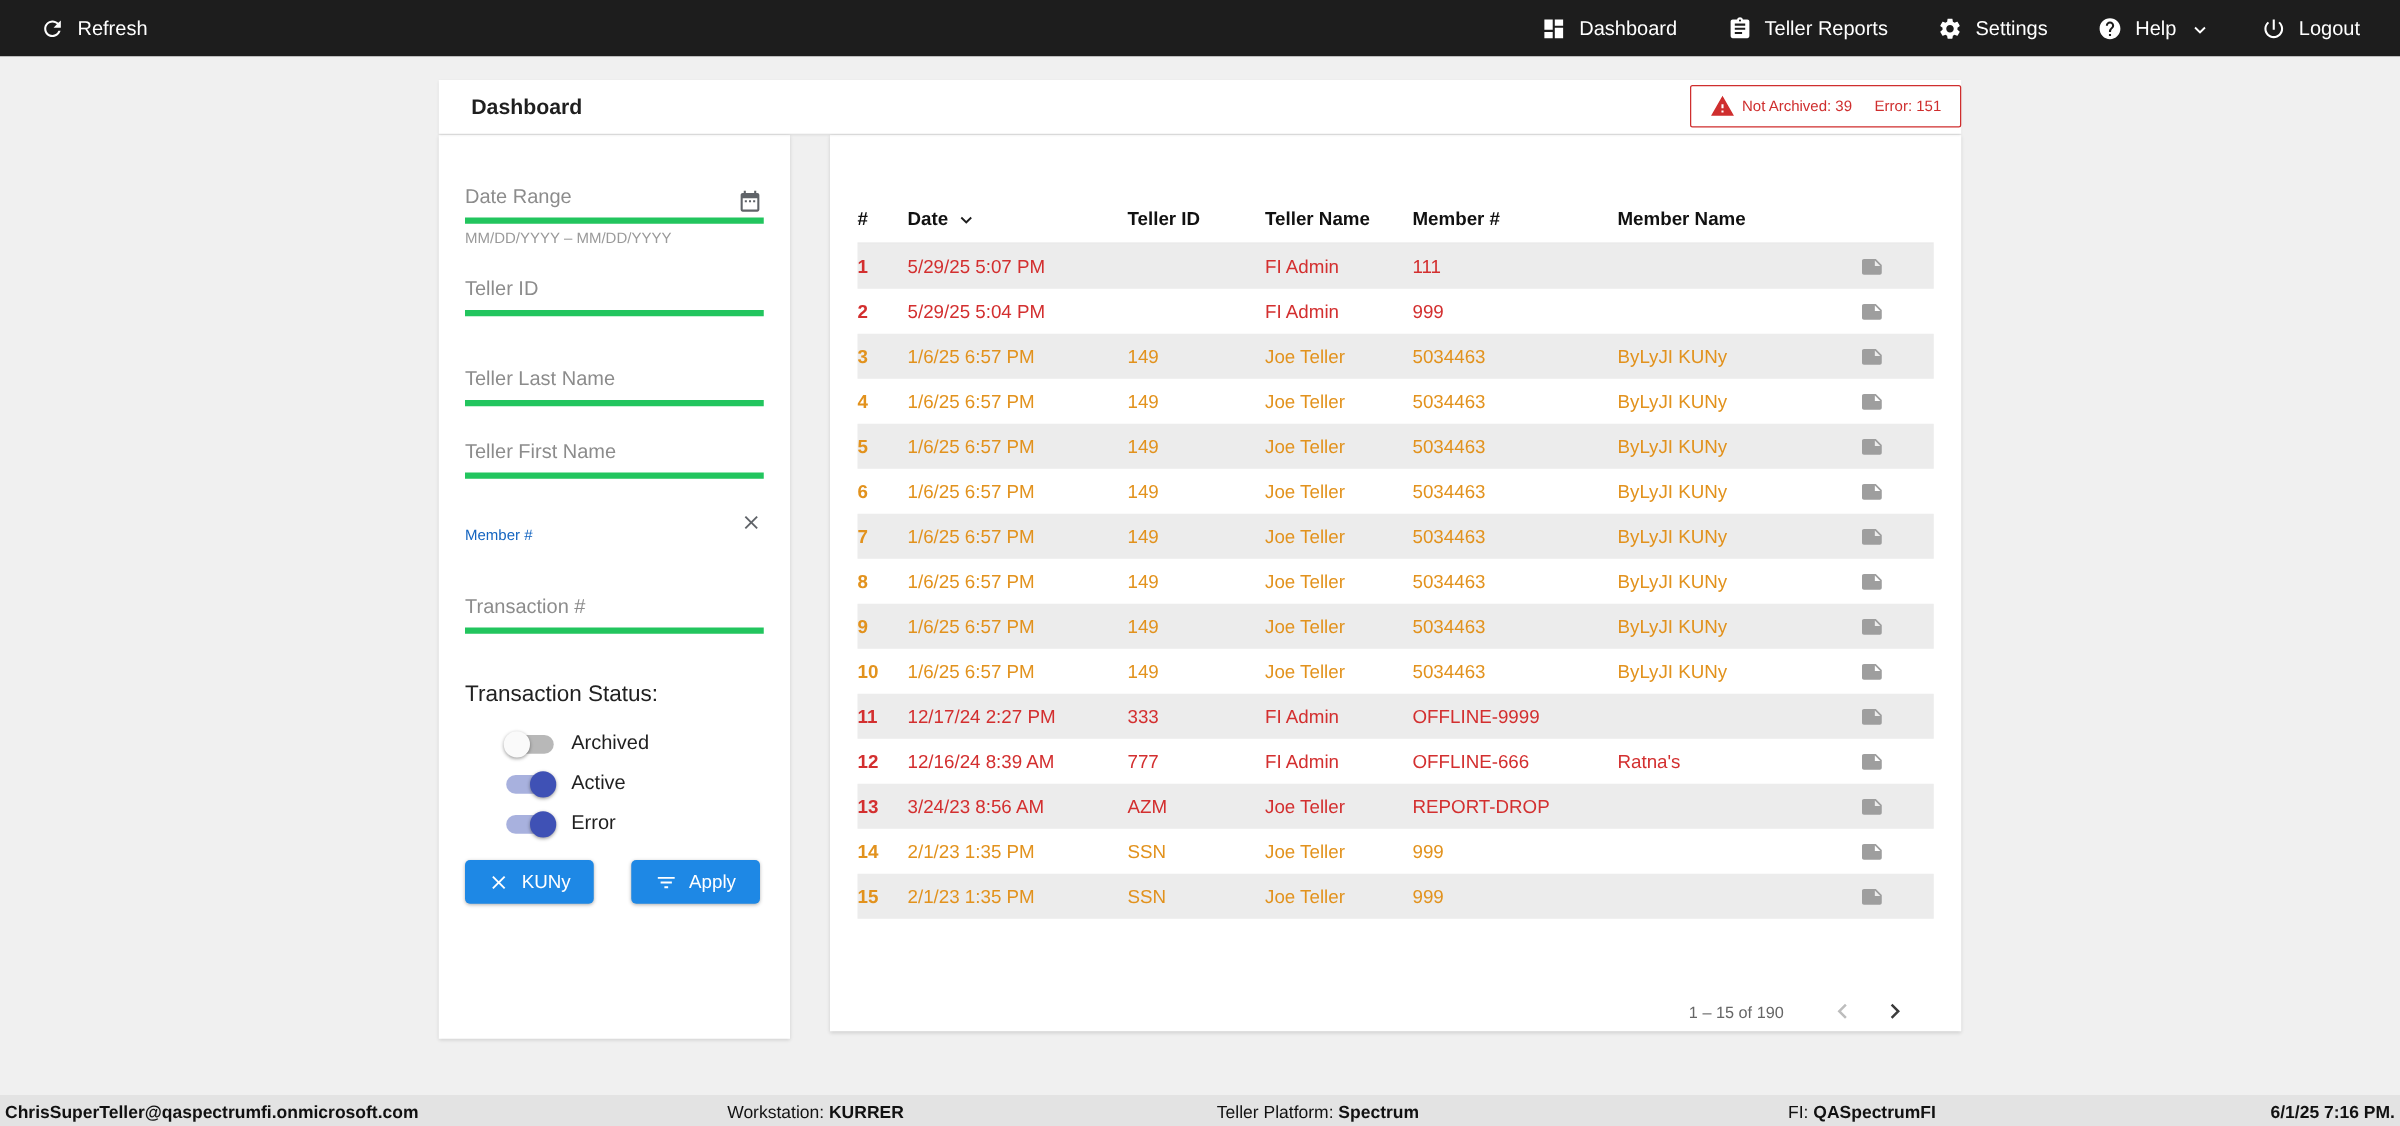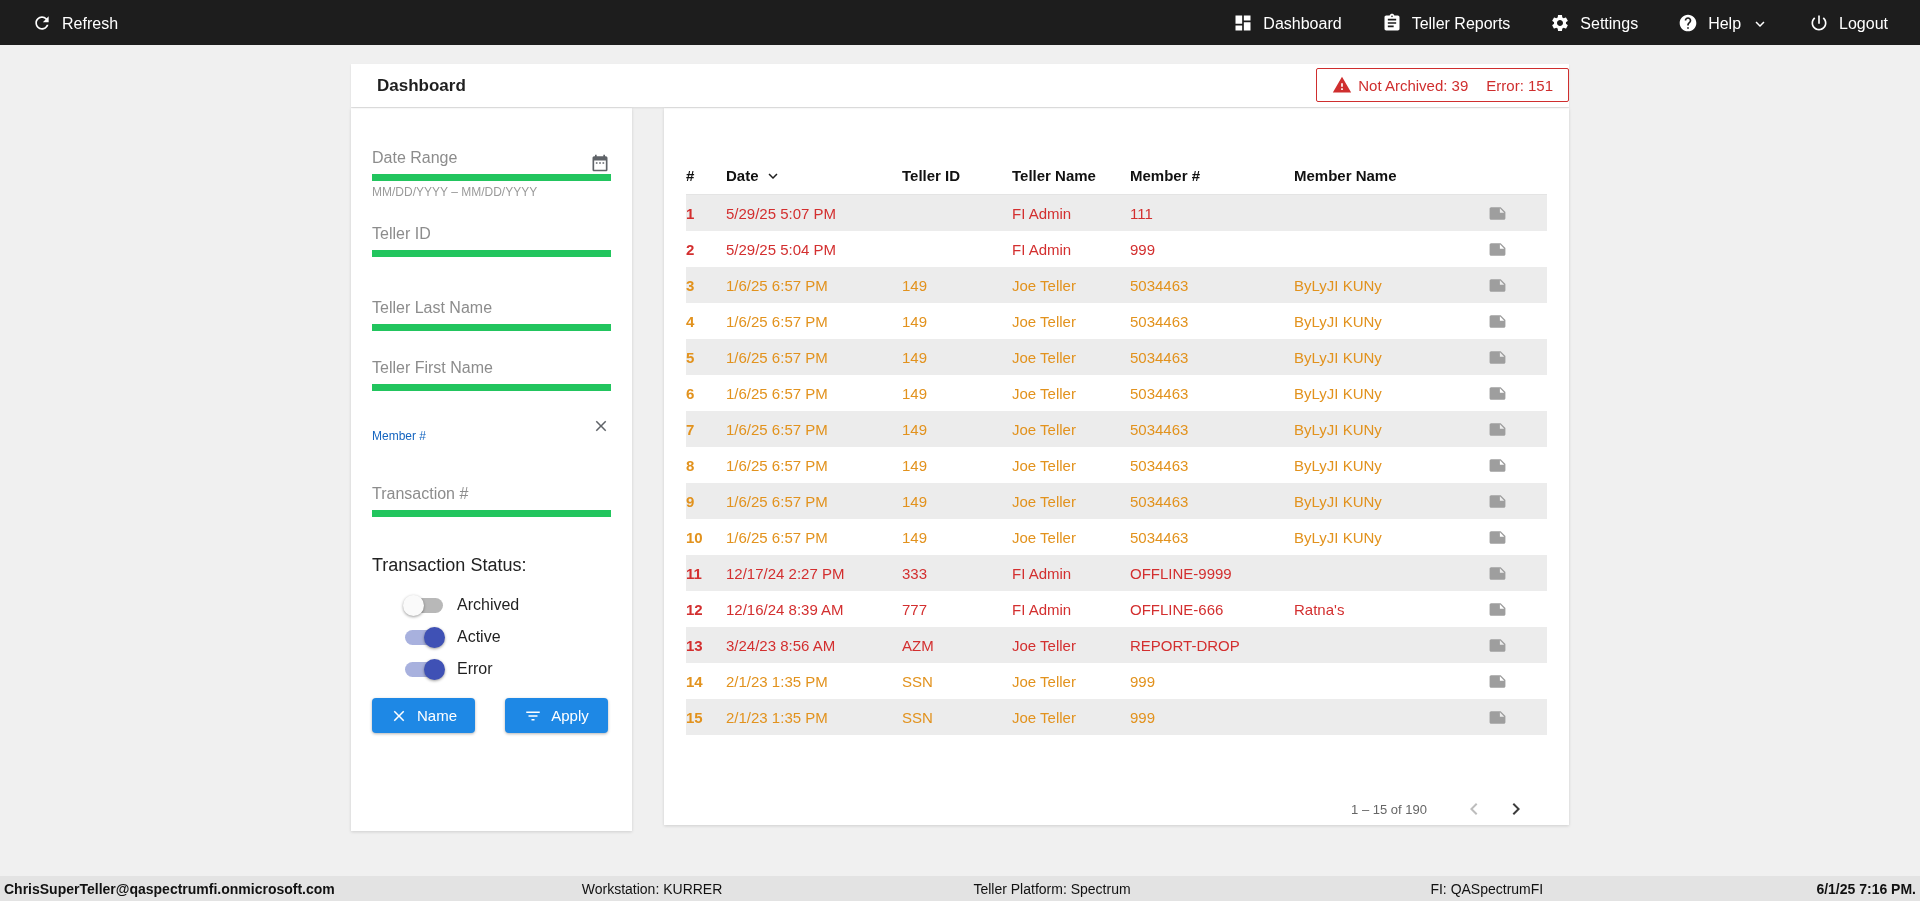--- a/index.html
+++ b/index.html
@@ -31,34 +31,34 @@
   .header-strip {
     position:relative; background:#fff; height:43px;
     display:flex; align-items:center; padding-left:26px;
     box-shadow:0 1px 2px rgba(0,0,0,0.10);
   }
   .page-title { font-size:17px; font-weight:bold; }
   .alert-badge {
     position:absolute; right:0; top:4px; height:34px;
     display:flex; align-items:center; gap:6px; padding:0 15px;
     border:1px solid var(--badge_red); border-radius:2px; background:#fff;
-    color:var(--badge_red); font-size:15px; white-space:nowrap;
+    color:var(--badge_red); font-size:12px; white-space:nowrap;
   }
   .alert-badge .sep { width:6px; }
 
   .cards { display:flex; gap:32px; margin-top:1px; align-items:flex-start; }
 
   
   .filter-card {
     flex:0 0 281px; width:281px; height:723px; background:#fff;
     box-shadow:0 1px 3px rgba(0,0,0,0.14); padding:21px; overflow:hidden;
   }
   .field { position:relative; margin-bottom:38px; }
   .field input {
-    width:100%; border:none; border-bottom:7px solid #22c55e; background:transparent;
+    width:100%; border:none; border-bottom:5px solid #22c55e; background:transparent;
     font-family:inherit; font-size:16px; color:#202020;
     padding:4px 26px 7px 0; outline:none; border-radius:0;
   }
   .field input::placeholder { color:#8c8c8c; opacity:1; }
   .trailing-icon { position:absolute; right:1px; bottom:8px; cursor:pointer; }
   .date-field { margin-top:16px; margin-bottom:4px; }
   .hint { font-size:12px; color:#9a9a9a; margin-bottom:22px; }
   .field.compact { margin-bottom:24px; }
   .member-field label { display:block; font-size:12px; color:var(--focus_blue); margin-bottom:2px; }
   .member-field input { border-bottom:2px solid var(--focus_blue); }
@@ -119,21 +119,21 @@
   .statusbar {
     position:relative; flex:0 0 25px; height:25px; background:#e3e3e3;
     font-size:14px; color:#111;
   }
   .statusbar > span { position:absolute; top:50%; transform:translateY(-50%); white-space:nowrap; }
   .sb-email { left:4px; font-weight:bold; }
   .sb-workstation { left:30.3%; }
   .sb-platform { left:50.7%; }
   .sb-fi { left:74.5%; }
   .sb-date { right:4px; font-weight:bold; }
-  .statusbar b { font-weight:normal;margin-top:34px; }
+  .statusbar b { font-weight:bold;margin-top:34px; }
 </style>
 </head>
 <body>
 
 <nav class="topnav">
   <div class="nav-btn">
     <svg width="20" height="20" viewBox="0 0 24 24" fill="#fff">
         <path d="M17.65 6.35C16.2 4.9 14.21 4 12 4c-4.42 0-7.99 3.58-7.99 8s3.57 8 7.99 8c3.73 0 6.84-2.55 7.73-6h-2.08c-.82 2.33-3.04 4-5.65 4-3.31 0-6-2.69-6-6s2.69-6 6-6c1.66 0 3.14.69 4.22 1.78L13 11h7V4l-2.35 2.35z"></path>
       </svg>
     <span>Refresh</span>
@@ -239,21 +239,21 @@
         <div class="toggle-row">
           <span class="switch on"></span>
           <span>Error</span>
         </div>
 
         <div class="btn-row">
           <button class="btn">
             <svg width="18" height="18" viewBox="0 0 24 24" fill="#fff">
                 <path d="M19 6.41L17.59 5 12 10.59 6.41 5 5 6.41 10.59 12 5 17.59 6.41 19 12 13.41 17.59 19 19 17.59 13.41 12z"></path>
               </svg>
-            <span>Name</span>
+            <span>KUNy</span>
           </button>
           <button class="btn">
             <svg width="18" height="18" viewBox="0 0 24 24" fill="#fff">
                 <path d="M10 18h4v-2h-4v2zM3 6v2h18V6H3zm3 7h12v-2H6v2z"></path>
               </svg>
             <span>Apply</span>
           </button>
         </div>
       </aside>
 

